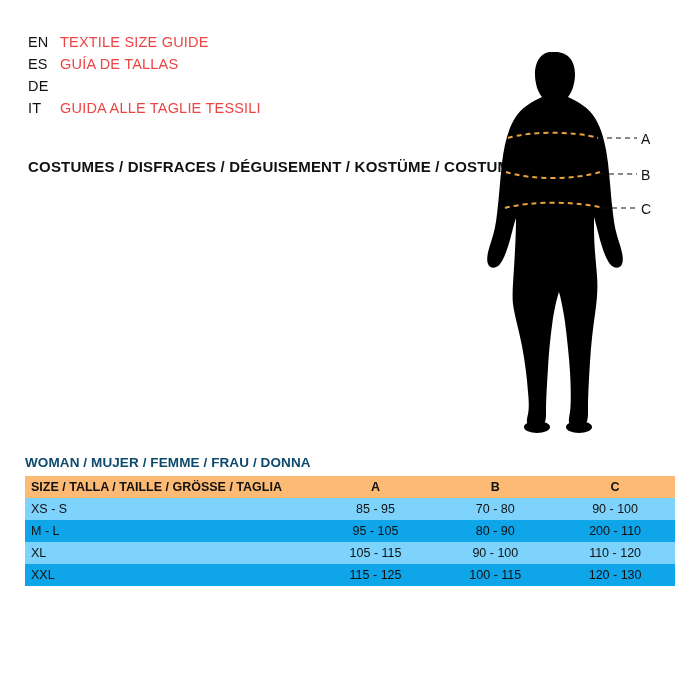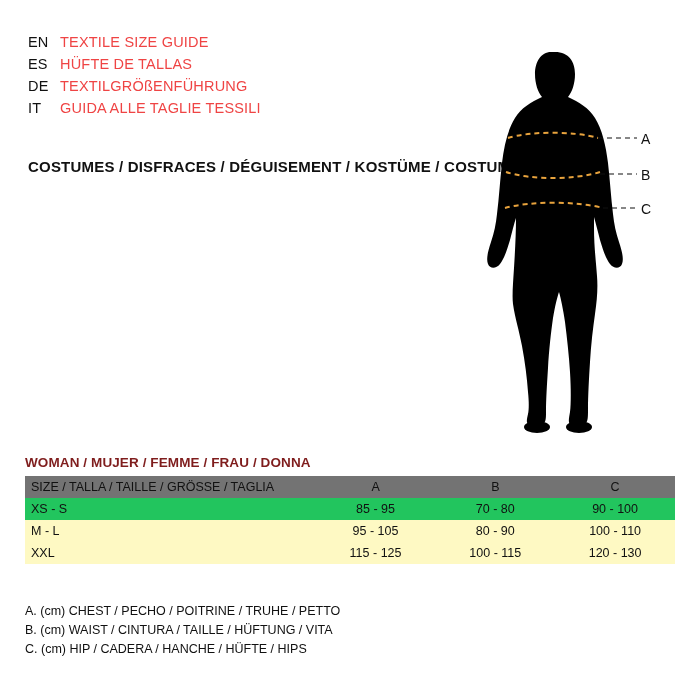--- a/index.html
+++ b/index.html
@@ -81,44 +81,44 @@
   
   .table-wrap {
     position: absolute;
     left: 25px;
     top: 455px;
     width: 650px;
   }
   .table-title {
     font-size: 13.5px;
     font-weight: bold;
-    color: #7f1d1d;
+    color: #0c4a6e;
     margin-bottom: 6px;
     letter-spacing: 0.1px;
   }
   table.size-table {
     border-collapse: collapse;
     width: 650px;
     font-size: 12.5px;
     color: #111111;
   }
   table.size-table td, table.size-table th {
     padding: 4px 6px;
     text-align: left;
     font-weight: normal;
   }
   table.size-table thead td {
-    background: #737373;
-    font-weight: normal;
+    background: #fdba74;
+    font-weight: bold;
   }
   table.size-table tbody tr.odd td {
-    background: #22c55e;
+    background: #7dd3fc;
   }
   table.size-table tbody tr.even td {
-    background: #fef9c3;
+    background: #0ea5e9;
   }
   .col-size { width: 300px; }
   .col-m    { width: 116px; text-align: center !important; }
 
   .legend {
     position: absolute;
     left: 25px;
     top: 602px;
     font-size: 12.5px;
     line-height: 19px;
@@ -131,25 +131,24 @@
 
 <div class="page">
 
   <div class="lang-block">
     <div class="lang-row">
       <span class="lang-code">EN</span>
       <span class="lang-text">TEXTILE SIZE GUIDE</span>
     </div>
     <div class="lang-row">
       <span class="lang-code">ES</span>
-      <span class="lang-text">HÜFTE DE TALLAS</span>
+      <span class="lang-text">GUÍA DE TALLAS</span>
     </div>
     <div class="lang-row">
       <span class="lang-code">DE</span>
-      <span class="lang-text">TEXTILGRÖßENFÜHRUNG</span>
     </div>
     <div class="lang-row">
       <span class="lang-code">IT</span>
       <span class="lang-text">GUIDA ALLE TAGLIE TESSILI</span>
     </div>
   </div>
 
   <div class="costumes-line">COSTUMES / DISFRACES / DÉGUISEMENT / KOSTÜME / COSTUMI</div>
 
   <div class="figure-area">
@@ -233,31 +232,32 @@
         <tr class="odd">
           <td class="col-size">XS - S</td>
           <td class="col-m">85 - 95</td>
           <td class="col-m">70 - 80</td>
           <td class="col-m">90 - 100</td>
         </tr>
         <tr class="even">
           <td class="col-size">M - L</td>
           <td class="col-m">95 - 105</td>
           <td class="col-m">80 - 90</td>
-          <td class="col-m">100 - 110</td>
+          <td class="col-m">200 - 110</td>
+        </tr>
+        <tr class="odd">
+          <td class="col-size">XL</td>
+          <td class="col-m">105 - 115</td>
+          <td class="col-m">90 - 100</td>
+          <td class="col-m">110 - 120</td>
         </tr>
         <tr class="even">
           <td class="col-size">XXL</td>
           <td class="col-m">115 - 125</td>
           <td class="col-m">100 - 115</td>
           <td class="col-m">120 - 130</td>
         </tr>
       </tbody>
     </table>
   </div>
 
-  <div class="legend">
-    <div>A. (cm) CHEST / PECHO / POITRINE / TRUHE / PETTO</div>
-    <div>B. (cm) WAIST / CINTURA / TAILLE / HÜFTUNG / VITA</div>
-    <div>C. (cm) HIP / CADERA / HANCHE / HÜFTE / HIPS</div>
-  </div>
 
 </div>
 
 </body></html>

